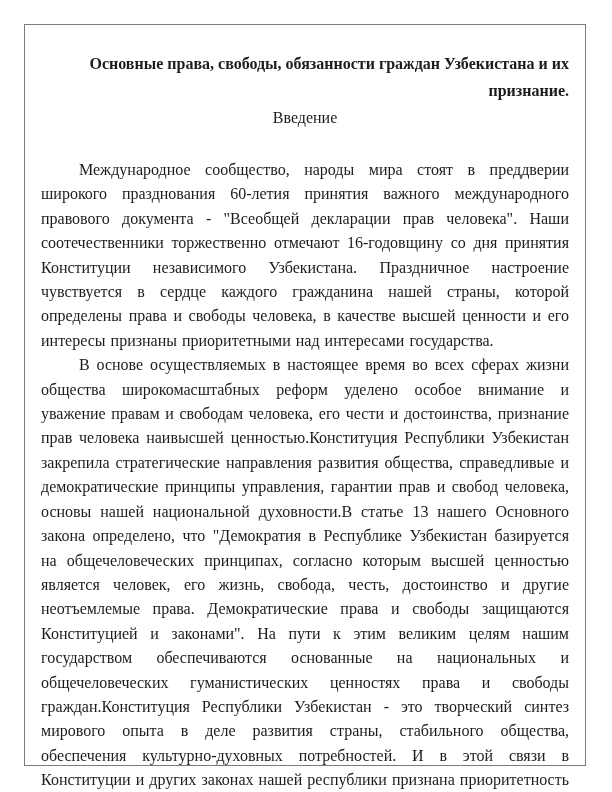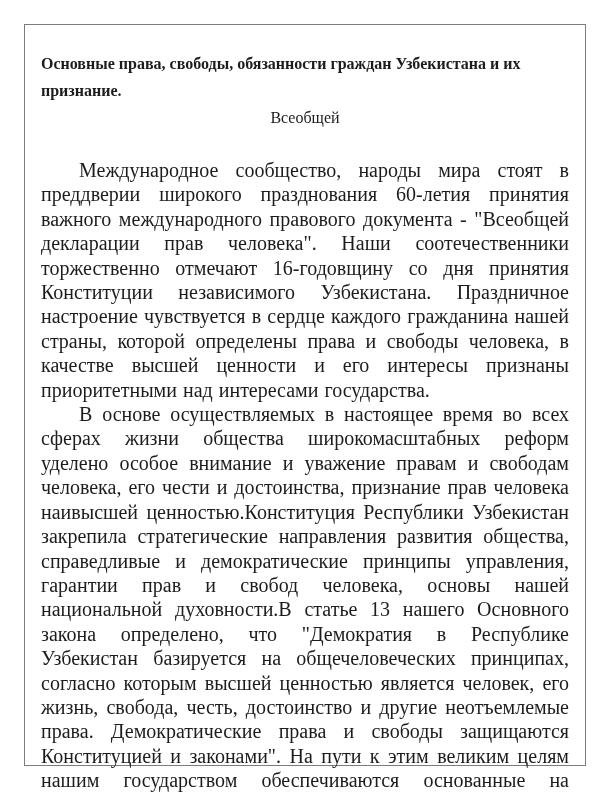--- a/index.html
+++ b/index.html
@@ -30,55 +30,55 @@
     position: absolute;
     left: 16px;
     right: 16px;
     top: 25px;
   }
   .doc-title {
     margin: 0;
     font-size: 16px;
     font-weight: bold;
     line-height: 27px;
-    text-align: left;
+    text-align: right;
   }
   .title-line {
     display: block;
   }
   .doc-subtitle {
     font-size: 16px;
     font-weight: normal;
     line-height: 27px;
     text-align: center;
   }
   .blank-line {
     height: 27px;
   }
   .para {
     margin: 0;
-    font-size: 20px;
+    font-size: 16px;
     line-height: 24.4px;
     text-align: justify;
     text-indent: 38px;
     word-spacing: 1px;
   }
 </style>
 </head>
 <body>
 
 <div class="page-frame">
   <div class="content">
 
     <h1 class="doc-title">
       <span class="title-line">Основные права, свободы, обязанности граждан Узбекистана и их</span>
       <span class="title-line">признание.</span>
     </h1>
 
-    <div class="doc-subtitle">Всеобщей</div>
+    <div class="doc-subtitle">Введение</div>
 
     <div class="blank-line"></div>
 
     <p class="para">Международное сообщество, народы мира стоят в преддверии широкого празднования 60-летия принятия важного международного правового документа - "Всеобщей декларации прав человека". Наши соотечественники торжественно отмечают 16-годовщину со дня принятия Конституции независимого Узбекистана. Праздничное настроение чувствуется в сердце каждого гражданина нашей страны, которой определены права и свободы человека, в качестве высшей ценности и его интересы признаны приоритетными над интересами государства.</p>
 
     <p class="para">В основе осуществляемых в настоящее время во всех сферах жизни общества широкомасштабных реформ уделено особое внимание и уважение правам и свободам человека, его чести и достоинства, признание прав человека наивысшей ценностью.Конституция Республики Узбекистан закрепила стратегические направления развития общества, справедливые и демократические принципы управления, гарантии прав и свобод человека, основы нашей национальной духовности.В статье 13 нашего Основного закона определено, что "Демократия в Республике Узбекистан базируется на общечеловеческих принципах, согласно которым высшей ценностью является человек, его жизнь, свобода, честь, достоинство и другие неотъемлемые права. Демократические права и свободы защищаются Конституцией и законами". На пути к этим великим целям нашим государством обеспечиваются основанные на национальных и общечеловеческих гуманистических ценностях права и свободы граждан.Конституция Республики Узбекистан - это творческий синтез мирового опыта в деле развития страны, стабильного общества, обеспечения культурно-духовных потребностей. И в этой связи в Конституции и других законах нашей республики признана приоритетность международных правовых норм.</p>
 
   </div>
 </div>
 

